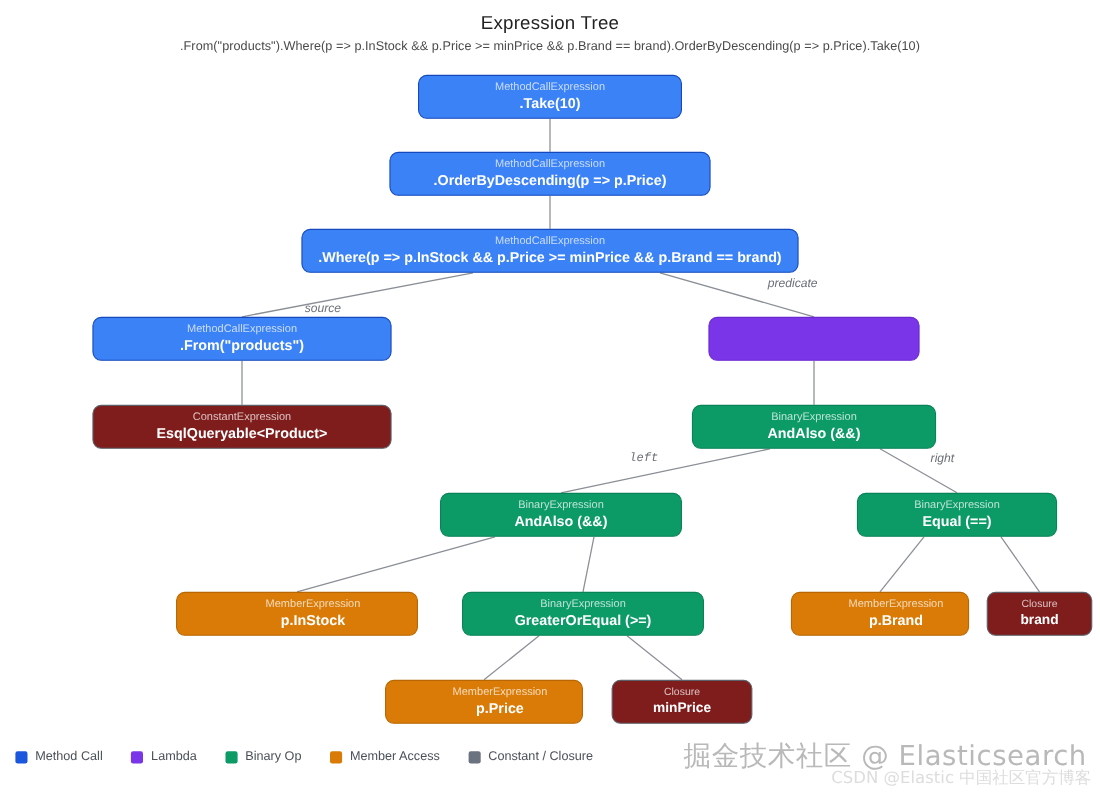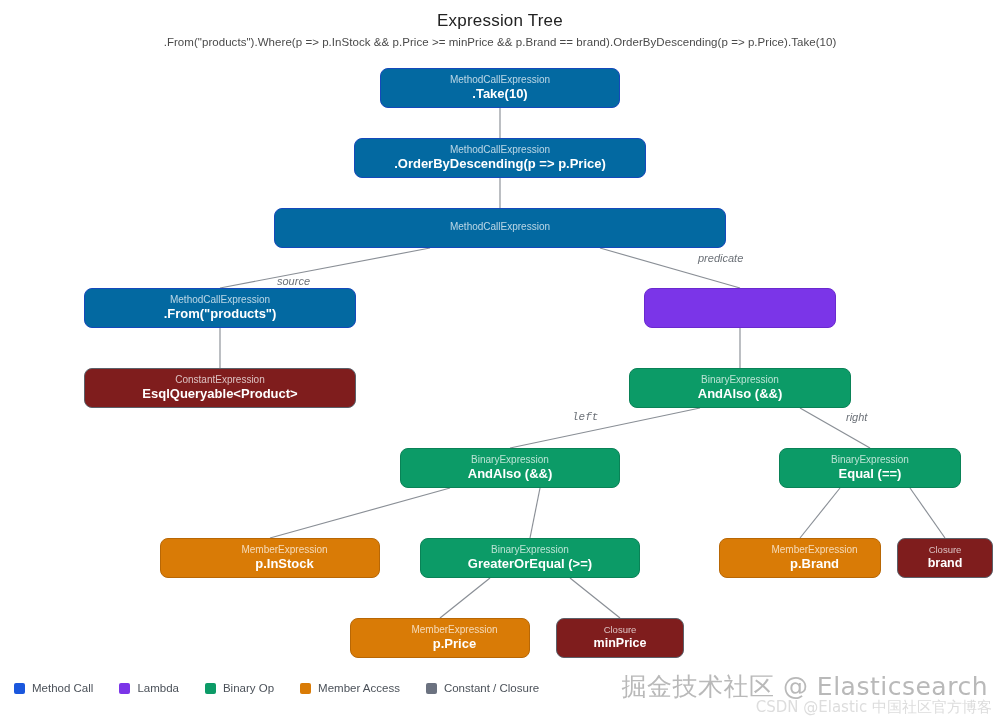--- a/index.html
+++ b/index.html
@@ -85,21 +85,21 @@
   }
   .node .label {
     font-size: 13px;
     font-weight: bold;
     color: #ffffff;
     white-space: nowrap;
   }
   .node.small .kind { font-size: 9.5px; }
   .node.small .label { font-size: 12.5px; }
 
-  .n-method   { background: #0369a1; border: 1px solid #1549bb; }
+  .n-method   { background: #3b82f6; border: 1px solid #1549bb; }
   .n-lambda   { background: #7b35e8; border: 1px solid #6a29cf; }
   .n-binary   { background: #0c9b67; border: 1px solid #0a8257; }
   .n-member   { background: #d97b06; border: 1px solid #b86705; padding-left: 29px; }
   .n-constant { background: #7f1d1d; border: 1px solid #5b6069; }
 
   
   #legend {
     position: absolute;
     left: 14px;
     top: 682px;
@@ -181,20 +181,21 @@
       <div class="node n-method" style="left: 380px; top: 68px; width: 240px; height: 40px;">
         <div class="kind">MethodCallExpression</div>
         <div class="label">.Take(10)</div>
       </div>
       <div class="node n-method" style="left: 354px; top: 138px; width: 292px; height: 40px;">
         <div class="kind">MethodCallExpression</div>
         <div class="label">.OrderByDescending(p =&gt; p.Price)</div>
       </div>
       <div class="node n-method" style="left: 274px; top: 208px; width: 452px; height: 40px;">
         <div class="kind">MethodCallExpression</div>
+        <div class="label">.Where(p =&gt; p.InStock &amp;&amp; p.Price &gt;= minPrice &amp;&amp; p.Brand == brand)</div>
       </div>
       <div class="node n-method" style="left: 84px; top: 288px; width: 272px; height: 40px;">
         <div class="kind">MethodCallExpression</div>
         <div class="label">.From("products")</div>
       </div>
       <div class="node n-lambda" style="left: 644px; top: 288px; width: 192px; height: 40px; gap: 36px;">
         <div class="kind">LambdaExpression</div>
         <div class="label">p =&gt; ...</div>
       </div>
       <div class="node n-constant" style="left: 84px; top: 368px; width: 272px; height: 40px;">

